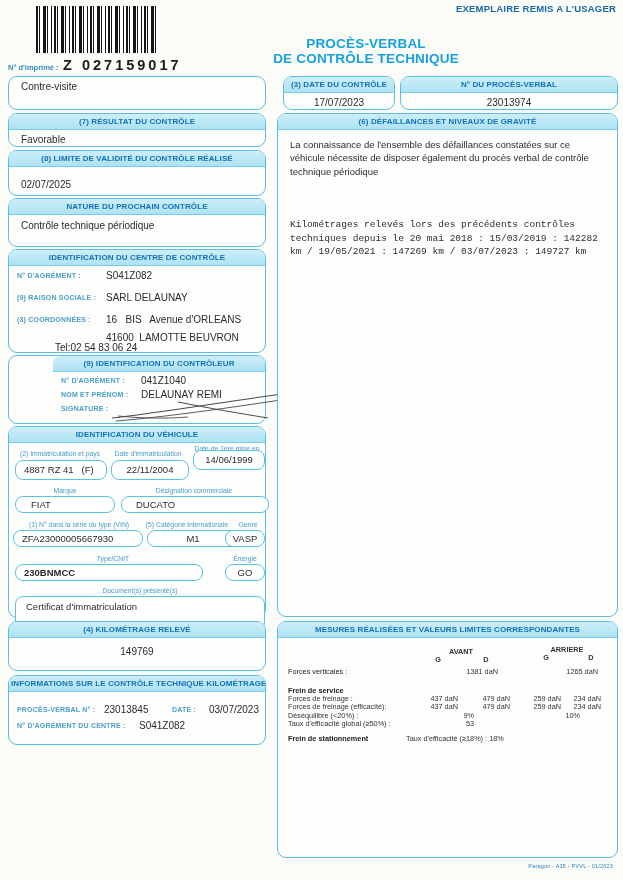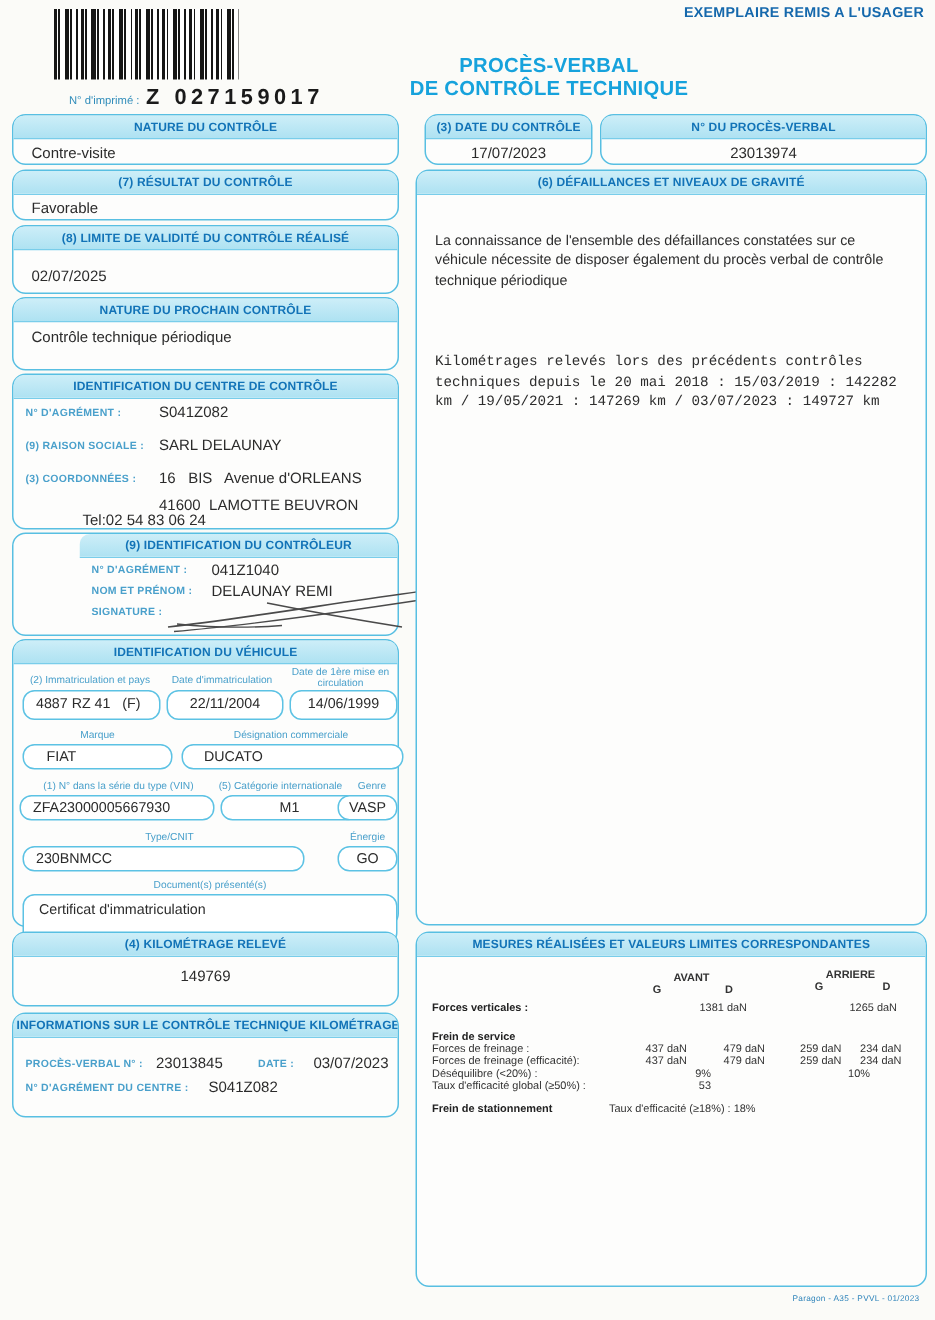--- a/index.html
+++ b/index.html
@@ -7,21 +7,21 @@
   #page{position:absolute;inset:0;}
   .box{position:absolute;border:1.5px solid #58bfe2;border-radius:9px;background:#fdfdfc;box-sizing:border-box;}
   .box-header{background:linear-gradient(#cdeef8,#aee2f2);color:#1273b7;font-weight:bold;font-size:8px;line-height:8px;text-align:center;padding:3.5px 2px 3px;border-bottom:1.2px solid #79cdea;border-radius:7px 7px 0 0;letter-spacing:.1px;white-space:nowrap;overflow:hidden;}
   .val{font-size:10px;color:#2b2b2b;}
   .flabel{font-size:7px;color:#4aa0cb;font-weight:bold;letter-spacing:.2px;}
   .minibox{position:absolute;border:1.3px solid #5cc2e4;border-radius:8px;background:#fff;box-sizing:border-box;font-size:9.5px;color:#2b2b2b;display:flex;align-items:center;}
   .vlabel{position:absolute;font-size:6.8px;color:#4aa0cb;text-align:center;line-height:7.5px;}
   .title{position:absolute;left:258px;top:36px;width:216px;text-align:center;color:#16a2dc;font-weight:bold;font-size:13.5px;line-height:15px;letter-spacing:.2px;}
   .copylabel{position:absolute;top:3px;right:7px;font-size:9.5px;font-weight:bold;color:#1568ac;letter-spacing:.2px;}
   .printline{position:absolute;left:8px;top:56px;white-space:nowrap;}
-  .printline .plab{font-size:7.5px;color:#2f8cba;font-weight:normal;margin-left:38px;}
+  .printline .plab{font-size:7.5px;color:#2f8cba;font-weight:bold;}
   .printline .pnum{font-size:14.5px;font-weight:bold;color:#1a1a1a;letter-spacing:3px;}
   .barcode{position:absolute;left:36px;top:6px;width:123px;height:47px;background:repeating-linear-gradient(90deg,#161616 0 2px,#fff 2px 3px,#161616 3px 4px,#fff 4px 7px,#161616 7px 10px,#fff 10px 11px,#161616 11px 12px,#fff 12px 15px,#161616 15px 16px,#fff 16px 18px);}
   .mrow{position:relative;height:8.2px;font-size:7.3px;color:#333;}
   .mlabel{position:absolute;left:10px;white-space:nowrap;}
   .mbold{font-weight:bold;color:#222;}
   .v1{position:absolute;left:120px;width:60px;text-align:right;}
   .v2{position:absolute;left:172px;width:60px;text-align:right;}
   .v3{position:absolute;left:225px;width:58px;text-align:right;}
   .v4{position:absolute;left:262px;width:61px;text-align:right;}
   .vfa{position:absolute;left:140px;width:80px;text-align:right;}
@@ -42,21 +42,20 @@
     <span class="plab">N° d'imprimé :</span>
     <span class="pnum">Z 027159017</span>
   </div>
   <div class="copylabel">EXEMPLAIRE REMIS A L'USAGER</div>
   <div class="title">
     <div>PROCÈS-VERBAL</div>
     <div>DE CONTRÔLE TECHNIQUE</div>
   </div>
 
   <div class="box" style="left:8px;top:76px;width:258px;height:34px;">
-    <div class="box-header">NATURE DU CONTRÔLE</div>
     <div class="val" style="padding:4px 0 0 12px;">Contre-visite</div>
   </div>
   <div class="box" style="left:283px;top:76px;width:112px;height:34px;">
     <div class="box-header">(3) DATE DU CONTRÔLE</div>
     <div class="val" style="padding-top:4px;text-align:center;">17/07/2023</div>
   </div>
   <div class="box" style="left:400px;top:76px;width:218px;height:34px;">
     <div class="box-header">N° DU PROCÈS-VERBAL</div>
     <div class="val" style="padding-top:4px;text-align:center;">23013974</div>
   </div>
@@ -108,37 +107,37 @@
   </div>
 
   <div class="box" style="left:8px;top:426px;width:258px;height:192px;">
     <div class="box-header">IDENTIFICATION DU VÉHICULE</div>
     <div style="position:relative;height:175px;">
       <span class="vlabel" style="left:4px;top:7px;width:94px;">(2) Immatriculation et pays</span>
       <span class="vlabel" style="left:98px;top:7px;width:82px;">Date d'immatriculation</span>
       <span class="vlabel" style="left:182px;top:2px;width:72px;">Date de 1ère mise en circulation</span>
       <div class="minibox" style="left:6px;top:17px;width:92px;height:20px;padding-left:8px;white-space:pre;">4887 RZ 41   (F)</div>
       <div class="minibox" style="left:102px;top:17px;width:78px;height:20px;justify-content:center;">22/11/2004</div>
-      <div class="minibox" style="left:184px;top:17px;width:72px;height:20px;justify-content:center;">14/06/1999</div>
+      <div class="minibox" style="left:184px;top:7px;width:72px;height:20px;justify-content:center;">14/06/1999</div>
 
       <span class="vlabel" style="left:6px;top:44px;width:100px;">Marque</span>
       <span class="vlabel" style="left:112px;top:44px;width:146px;">Désignation commerciale</span>
       <div class="minibox" style="left:6px;top:53px;width:100px;height:17px;padding-left:15px;">FIAT</div>
       <div class="minibox" style="left:112px;top:53px;width:148px;height:17px;padding-left:14px;">DUCATO</div>
 
       <span class="vlabel" style="left:0px;top:78px;width:140px;">(1) N° dans la série du type (VIN)</span>
       <span class="vlabel" style="left:134px;top:78px;width:88px;">(5) Catégorie internationale</span>
       <span class="vlabel" style="left:222px;top:78px;width:34px;">Genre</span>
       <div class="minibox" style="left:4px;top:87px;width:130px;height:17px;padding-left:8px;">ZFA23000005667930</div>
       <div class="minibox" style="left:138px;top:87px;width:92px;height:17px;justify-content:center;">M1</div>
       <div class="minibox" style="left:216px;top:87px;width:40px;height:17px;justify-content:center;">VASP</div>
 
       <span class="vlabel" style="left:6px;top:112px;width:196px;">Type/CNIT</span>
       <span class="vlabel" style="left:216px;top:112px;width:40px;">Énergie</span>
-      <div class="minibox" style="left:6px;top:121px;width:188px;height:17px;padding-left:8px;">230BNMCC</div>
+      <div class="minibox" style="left:6px;top:121px;width:188px;height:17px;padding-left:8px;font-weight:bold;">230BNMCC</div>
       <div class="minibox" style="left:216px;top:121px;width:40px;height:17px;justify-content:center;">GO</div>
 
       <span class="vlabel" style="left:6px;top:144px;width:250px;">Document(s) présenté(s)</span>
       <div class="minibox" style="left:6px;top:153px;width:250px;height:34px;align-items:flex-start;padding:4px 0 0 10px;">Certificat d'immatriculation</div>
     </div>
   </div>
 
   <div class="box" style="left:8px;top:621px;width:258px;height:50px;">
     <div class="box-header">(4) KILOMÉTRAGE RELEVÉ</div>
     <div class="val" style="padding-top:8px;text-align:center;">149769</div>
@@ -151,38 +150,38 @@
       <span class="val" style="position:absolute;left:95px;top:12px;">23013845</span>
       <span class="flabel" style="position:absolute;left:163px;top:14px;">DATE :</span>
       <span class="val" style="position:absolute;right:6px;top:12px;">03/07/2023</span>
       <span class="flabel" style="position:absolute;left:8px;top:30px;">N° D'AGRÉMENT DU CENTRE :</span>
       <span class="val" style="position:absolute;left:130px;top:28px;">S041Z082</span>
     </div>
   </div>
 
   <div class="box" style="left:277px;top:113px;width:341px;height:504px;">
     <div class="box-header">(6) DÉFAILLANCES ET NIVEAUX DE GRAVITÉ</div>
-    <div style="padding:24px 12px 0 12px;">
+    <div style="padding:8px 12px 0 12px;">
       <div class="para">La connaissance de l'ensemble des défaillances constatées sur ce véhicule nécessite de disposer également du procès verbal de contrôle technique périodique</div>
       <div class="para" style="margin-top:40px;font-family:Liberation Mono, monospace;">Kilométrages relevés lors des précédents contrôles techniques depuis le 20 mai 2018 : 15/03/2019 : 142282 km / 19/05/2021 : 147269 km / 03/07/2023 : 149727 km</div>
     </div>
   </div>
 
   <div class="box" style="left:277px;top:621px;width:341px;height:237px;">
     <div class="box-header">MESURES RÉALISÉES ET VALEURS LIMITES CORRESPONDANTES</div>
     <div style="position:relative;height:218px;">
       <span class="chead" style="left:143px;top:9px;width:80px;">AVANT</span>
       <span class="chead" style="left:249px;top:7px;width:80px;">ARRIERE</span>
       <span class="chead" style="left:150px;top:17px;width:20px;">G</span>
       <span class="chead" style="left:198px;top:17px;width:20px;">D</span>
       <span class="chead" style="left:258px;top:15px;width:20px;">G</span>
       <span class="chead" style="left:303px;top:15px;width:20px;">D</span>
 
       <div class="mrow" style="position:absolute;left:0;top:29px;width:341px;">
-        <span class="mlabel mbold" style="font-weight:bold;">Forces verticales :</span>
+        <span class="mlabel mbold" style="font-weight:normal;">Forces verticales :</span>
         <span class="vfa">1381 daN</span>
         <span class="vfr">1265 daN</span>
       </div>
 
       <div class="mrow mbold" style="position:absolute;left:0;top:48px;width:341px;">
         <span class="mlabel">Frein de service</span>
       </div>
 
       <div class="mrow" style="position:absolute;left:0;top:56px;width:341px;">
         <span class="mlabel">Forces de freinage :</span>

